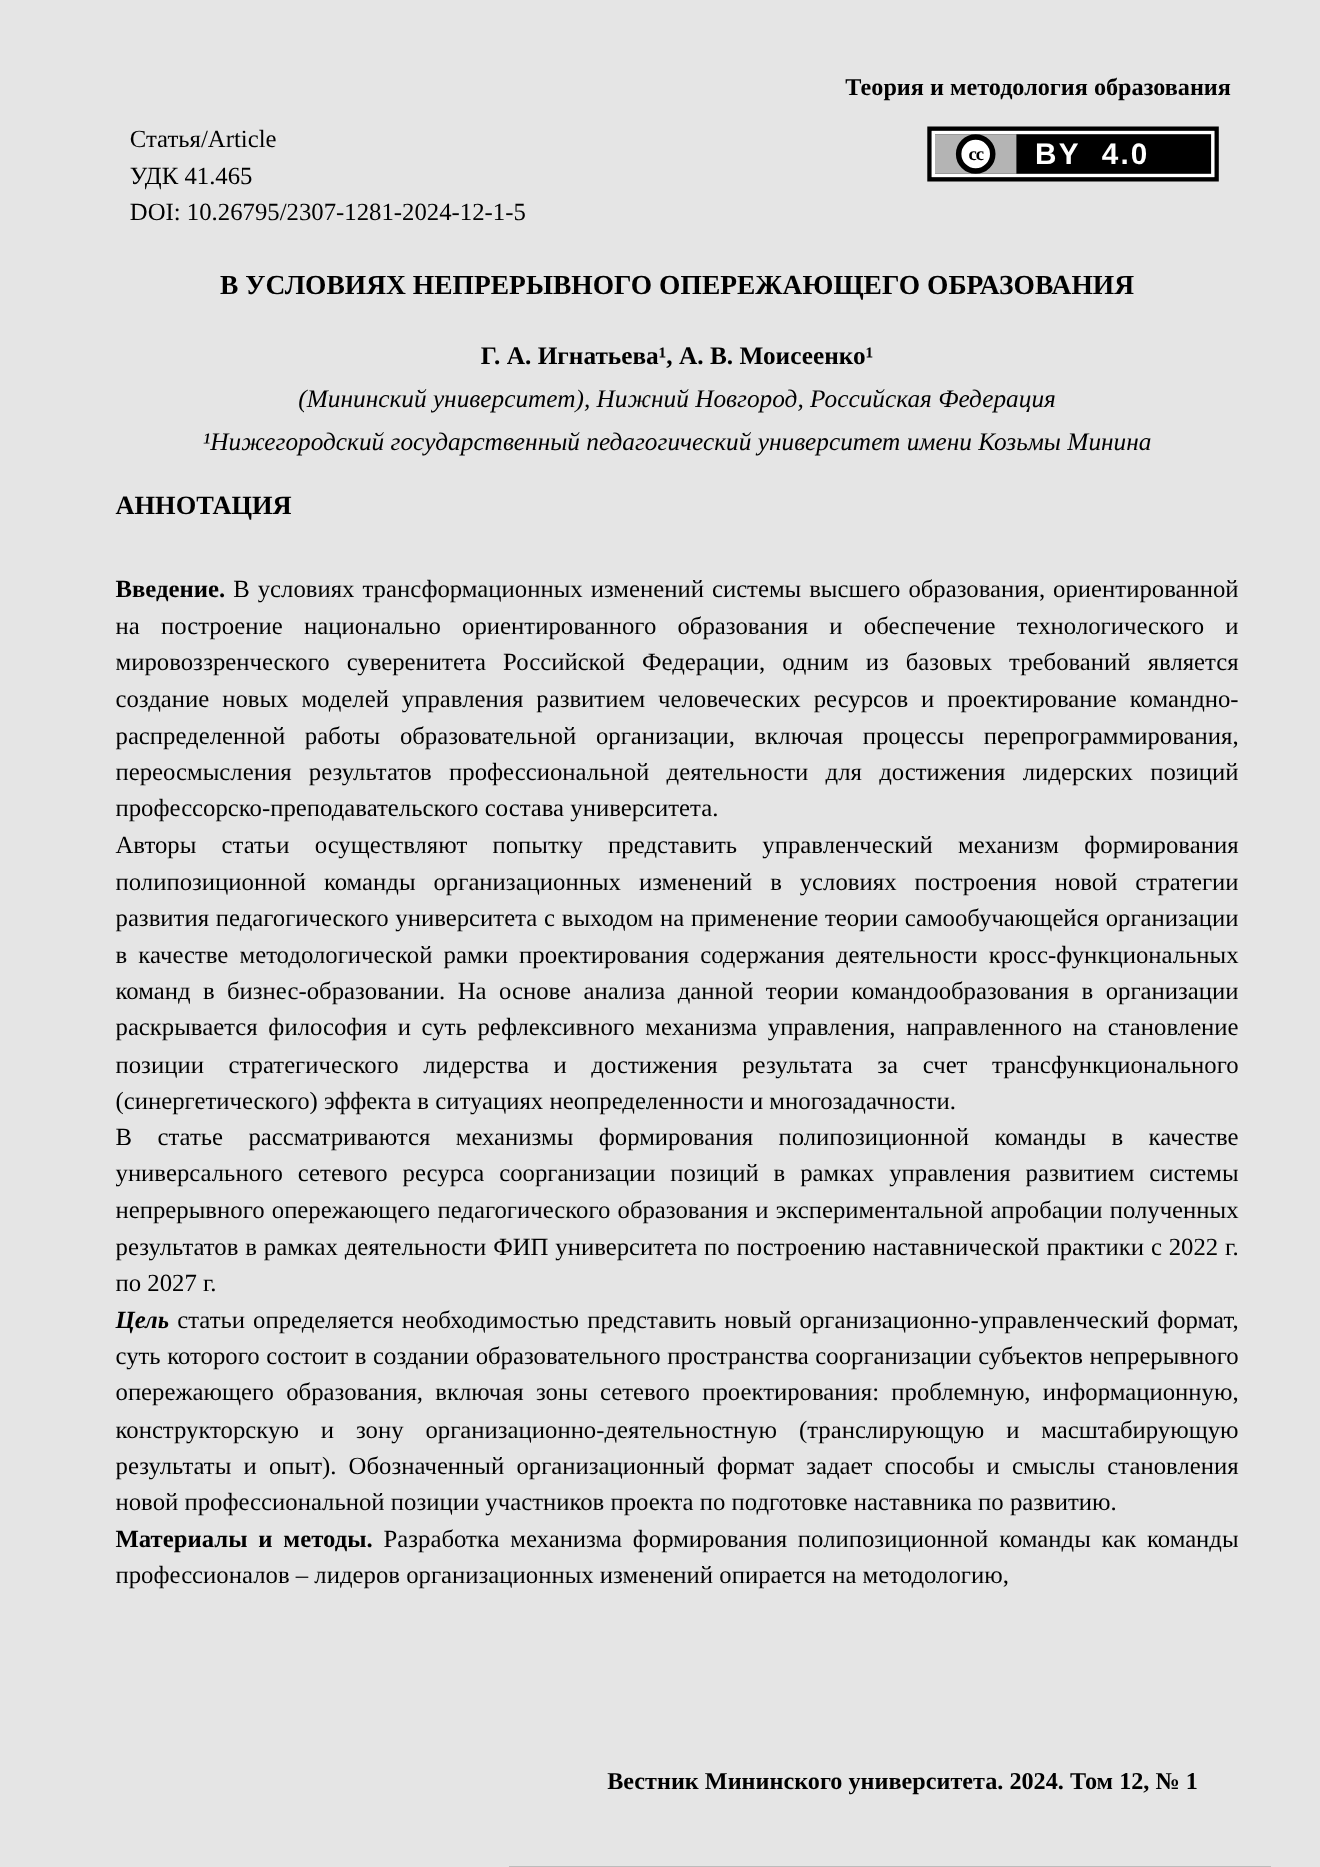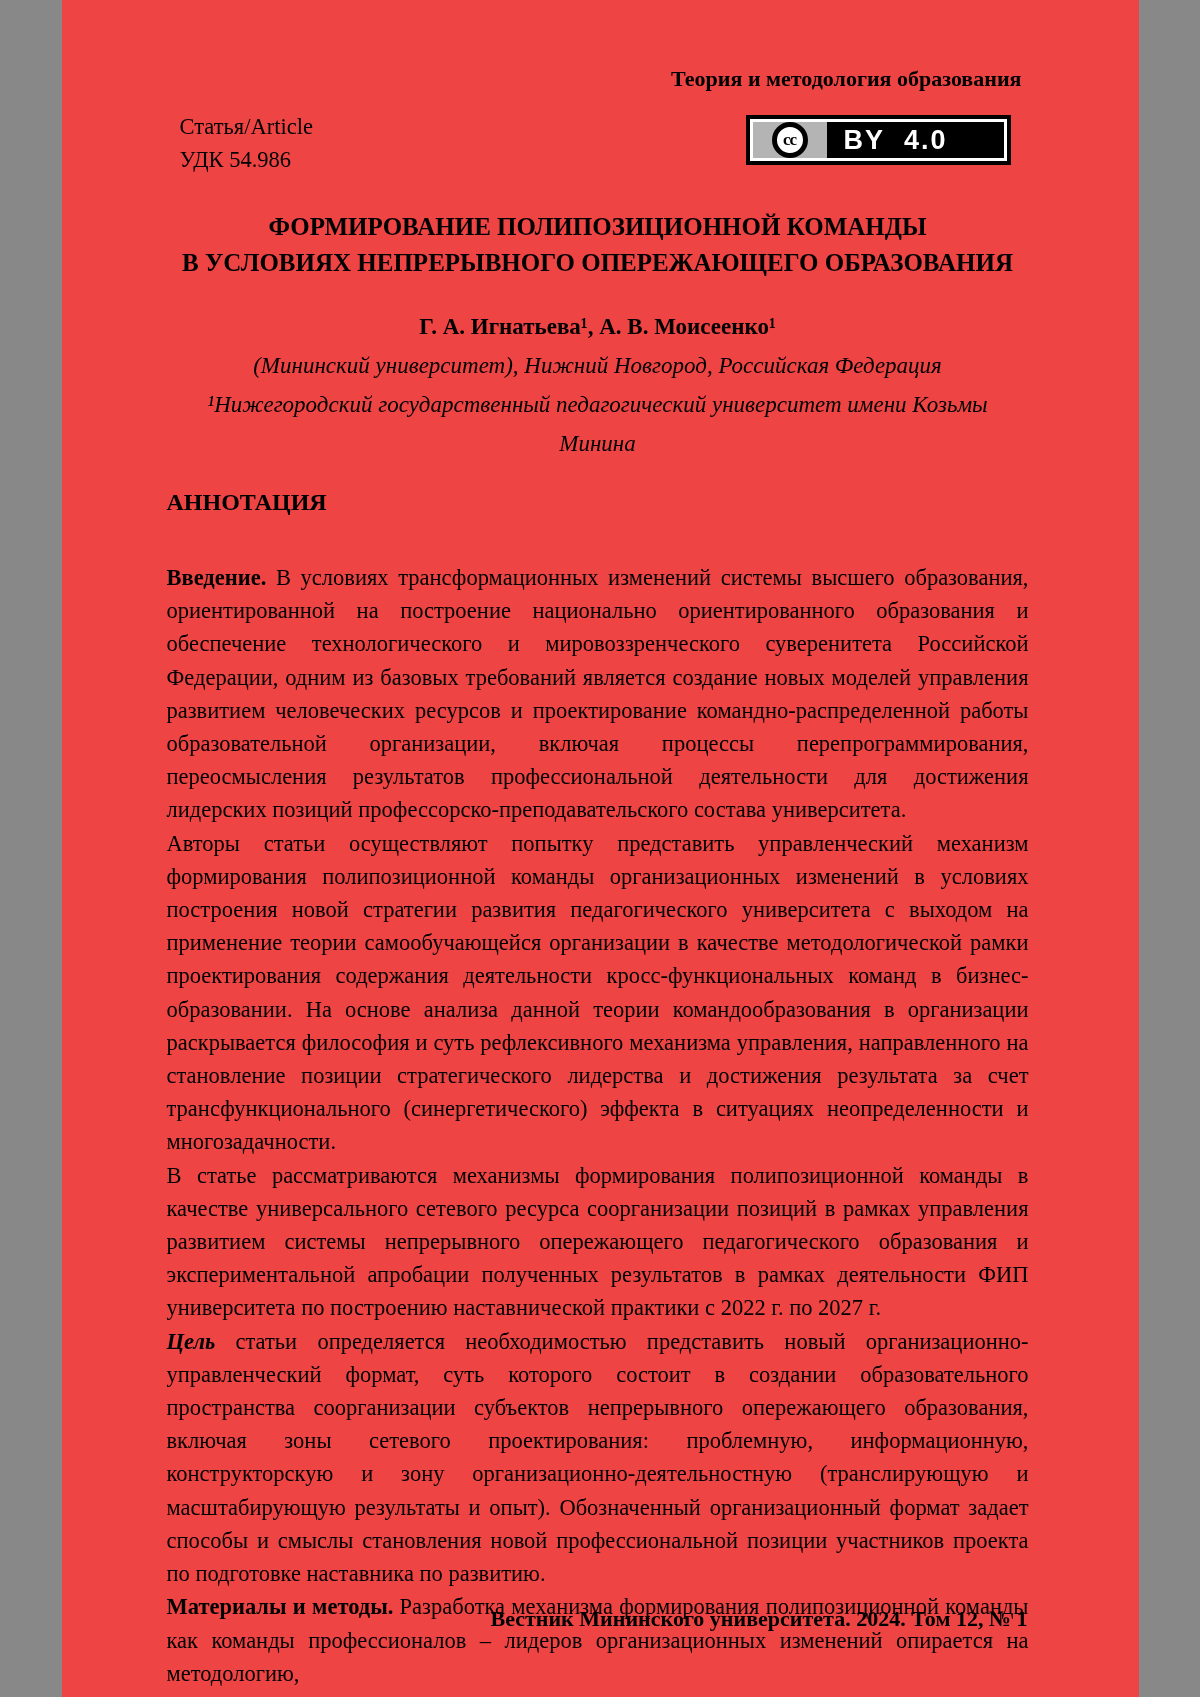--- a/index.html
+++ b/index.html
@@ -1,25 +1,25 @@
 <!DOCTYPE html>
 <html><head>
 <meta charset="utf-8">
 <style>
   * { margin: 0; padding: 0; box-sizing: border-box; }
   html, body { background: #888; }
   .page {
     position: relative;
-    width: 1077px;
+    width: 1200px;
     height: 1697px;
     margin: 0 auto;
-    background: #ef4444;
+    background: #e5e5e5;
     color: #000000;
     font-family: "Liberation Serif", serif;
-    padding: 66px 110px 0 105px;
+    padding: 66px 74px 0 105px;
     overflow: hidden;
   }
   .section-header {
     text-align: right;
     font-weight: bold;
     font-size: 22px;
     line-height: 26px;
     margin-right: 7px;
   }
   .meta-row {
@@ -128,36 +128,36 @@
 </head>
 <body>
 
 <div class="page">
 
   <div class="section-header">Теория и методология образования</div>
 
   <div class="meta-row">
     <div class="meta-left">
       <div>Статья/Article</div>
-      <div>УДК 54.986</div>
+      <div>УДК 41.465</div>
+      <div>DOI: 10.26795/2307-1281-2024-12-1-5</div>
     </div>
     <div class="cc-badge">
       <div class="cc-badge-inner">
         <div class="cc-grey">
           <div class="cc-circle">
             <span>cc</span>
           </div>
         </div>
         <div class="cc-label">BY 4.0</div>
       </div>
     </div>
   </div>
 
   <h1 class="title">
-    <span class="title-line">ФОРМИРОВАНИЕ ПОЛИПОЗИЦИОННОЙ КОМАНДЫ</span>
     <span class="title-line">В УСЛОВИЯХ НЕПРЕРЫВНОГО ОПЕРЕЖАЮЩЕГО ОБРАЗОВАНИЯ</span>
   </h1>
 
   <div class="authors">Г. А. Игнатьева¹, А. В. Моисеенко¹</div>
 
   <div class="affiliation">
     <div>(Мининский университет), Нижний Новгород, Российская Федерация</div>
     <div>¹Нижегородский государственный педагогический университет имени Козьмы Минина</div>
   </div>
 

